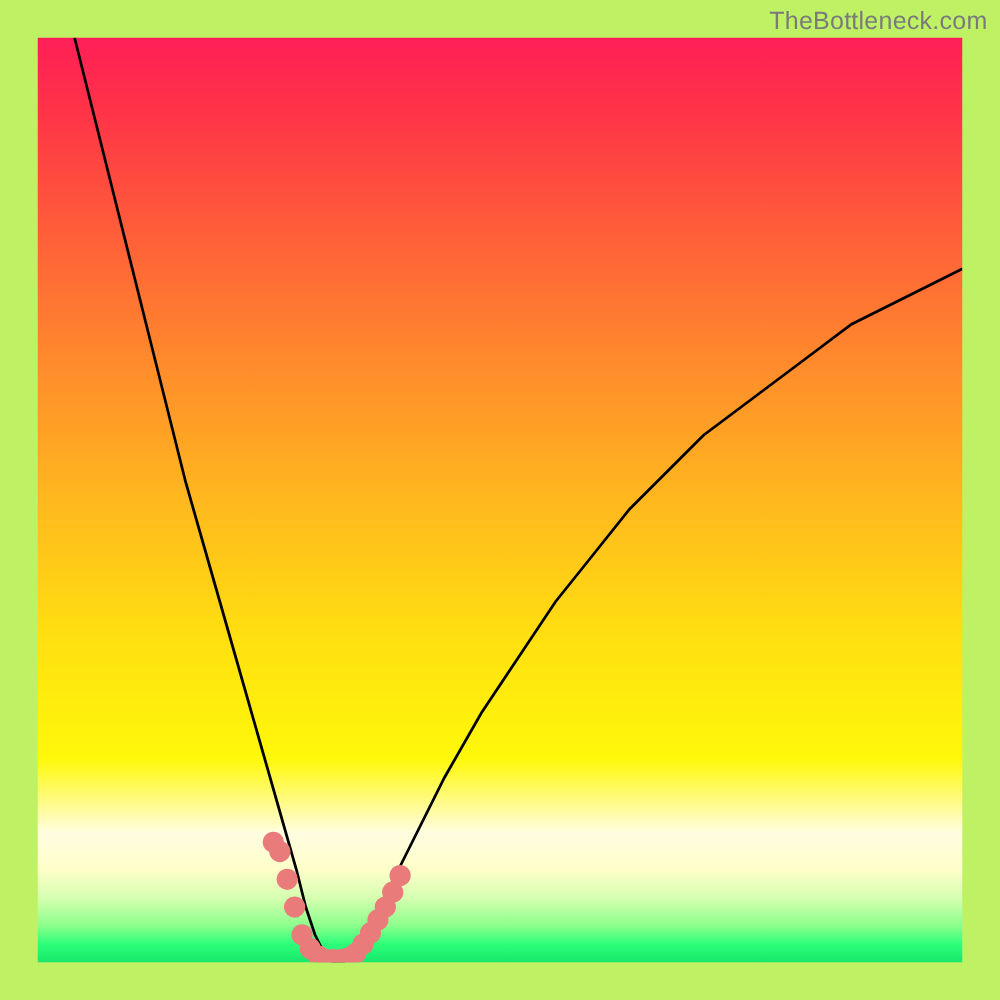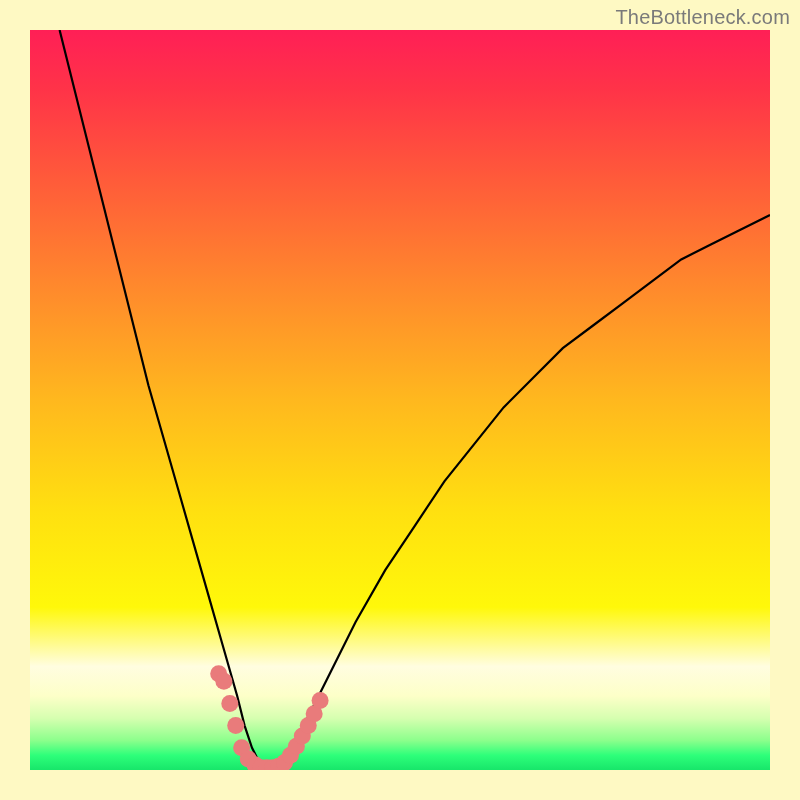--- a/index.html
+++ b/index.html
@@ -8,21 +8,21 @@
     width: 800px;
     height: 800px;
     background: #000;
     font-family: Arial, Helvetica, sans-serif;
     overflow: hidden;
   }
   .frame {
     position: absolute;
     left: 0; top: 0;
     width: 800px; height: 800px;
-    background: #fef9c3;
+    background: #bef264;
   }
   .plot-area {
     position: absolute;
     left: 30px;
     top: 30px;
     width: 740px;
     height: 740px;
     overflow: hidden;
   }
   .gradient-bg {

